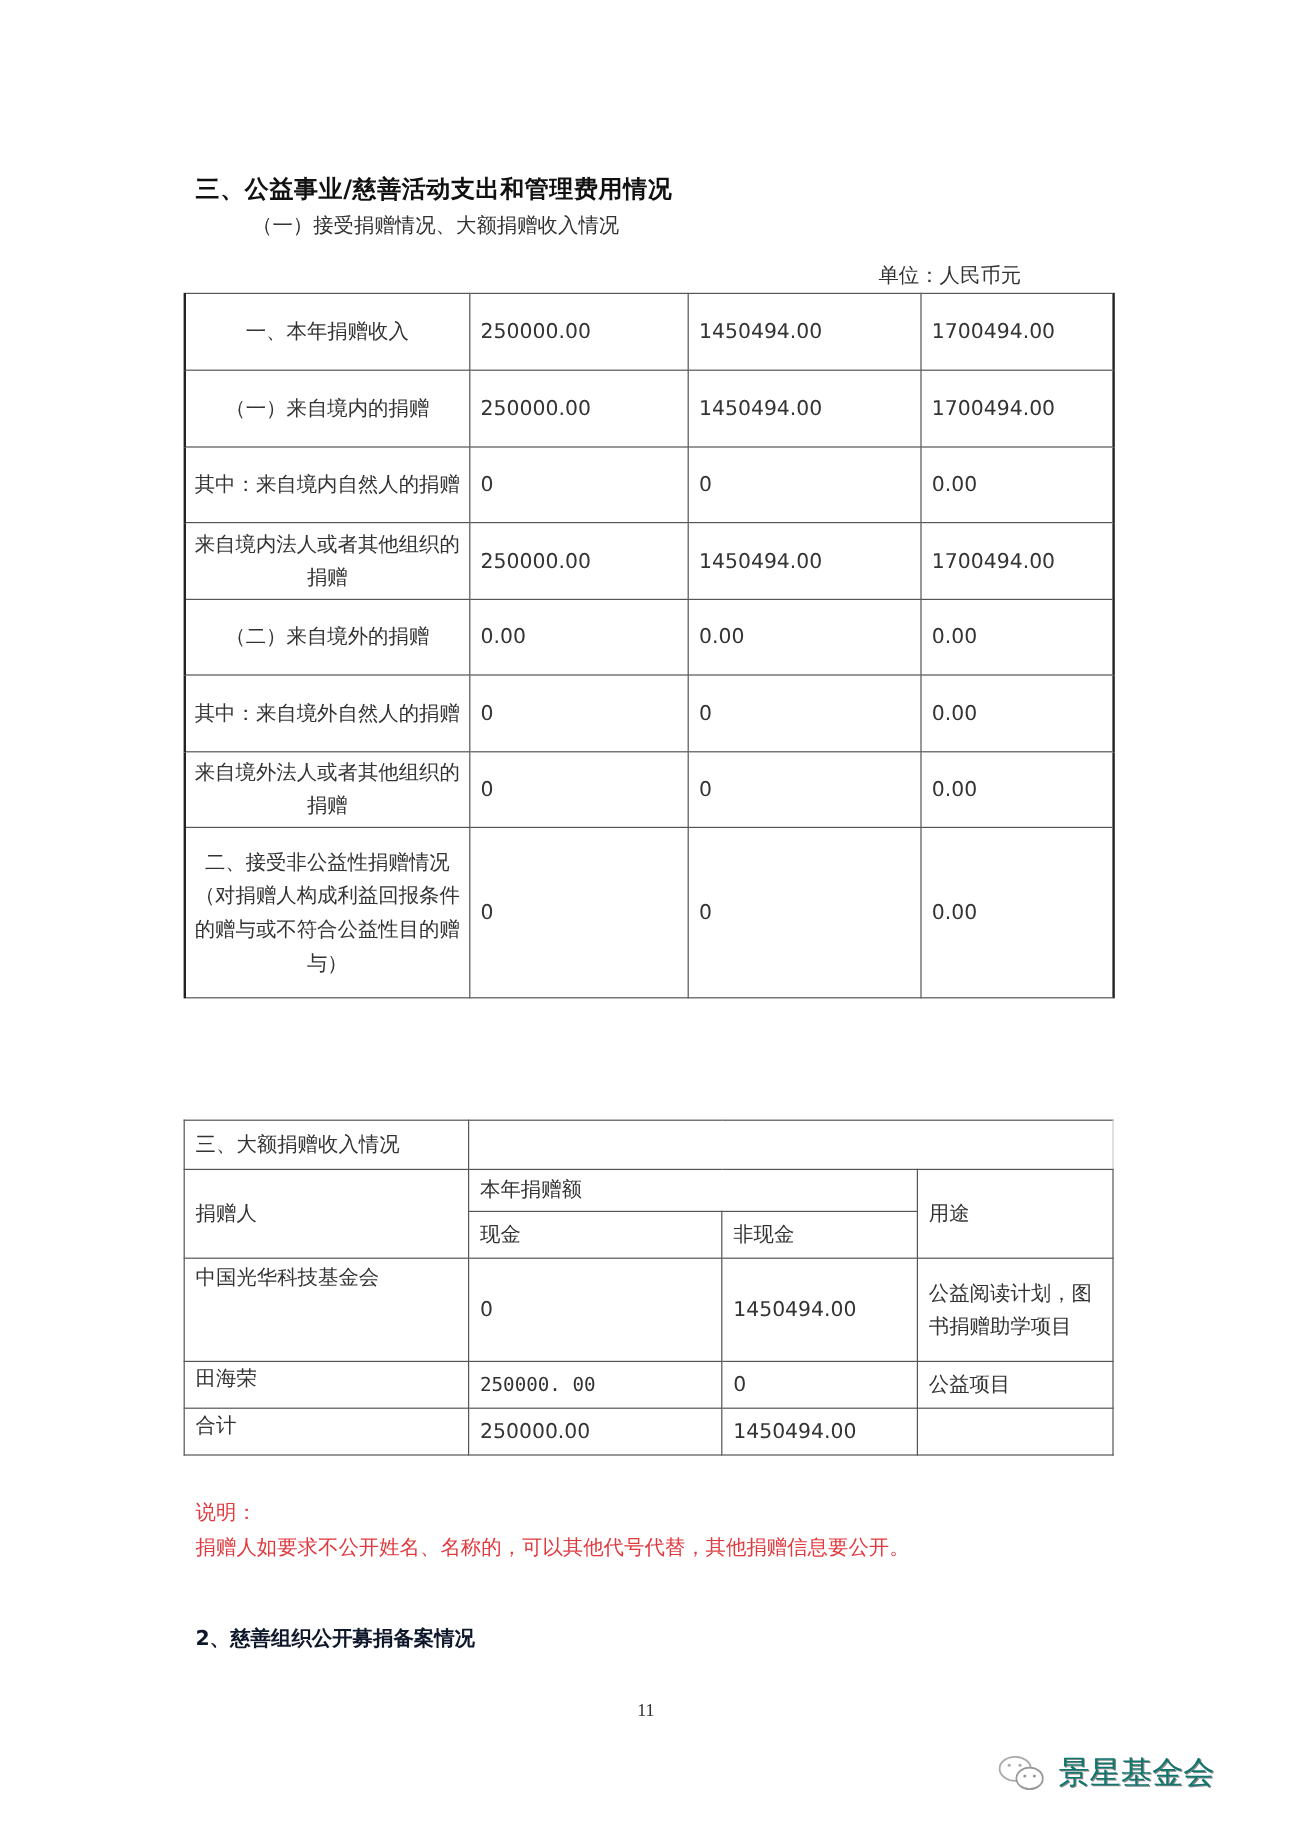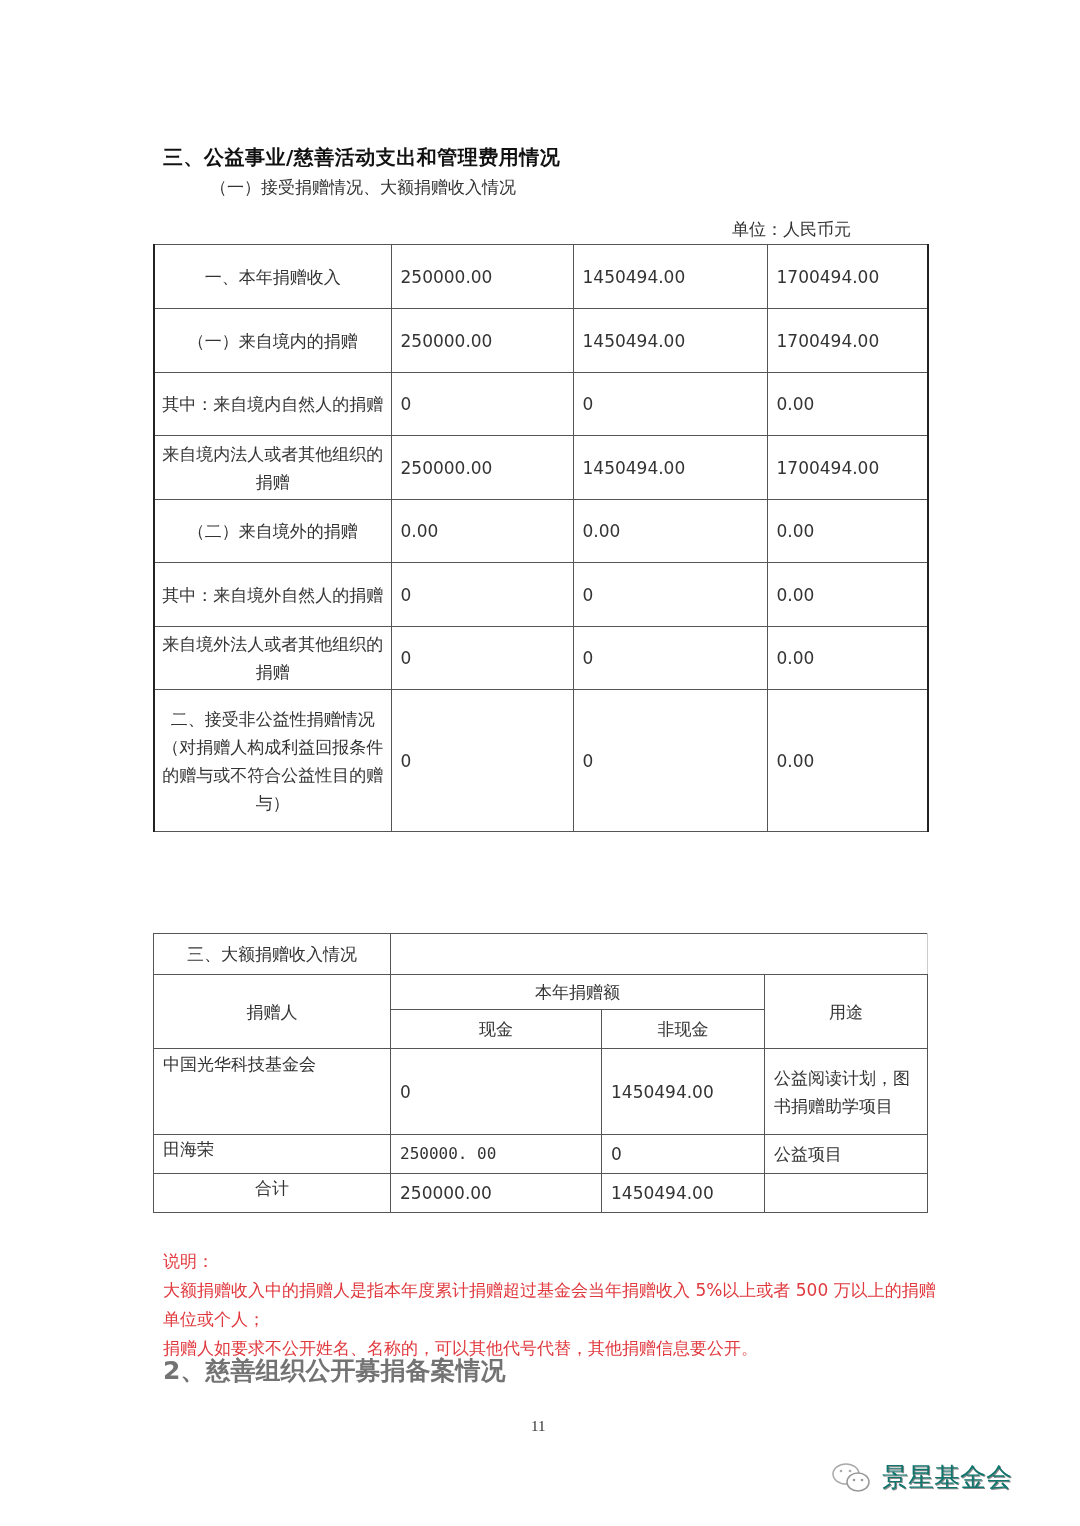--- a/index.html
+++ b/index.html
@@ -36,29 +36,29 @@
     table.t1 .outer-r { border-right: 2px solid #222; }
     table.t2 {
       position: absolute; left: 153px; top: 933px;
       border-collapse: collapse; table-layout: fixed; width: 774px;
     }
     table.t2 td {
       border: 1.5px solid #555;
       font-size: 17px; color: #333; padding: 0 9px; line-height: 28px;
       vertical-align: middle;
     }
-    table.t2 td.c { text-align: center; }
+    table.t2 td.c { text-align: left; }
     .notes {
       position: absolute; left: 163px; top: 1214px; width: 780px;
       font-size: 17px; color: #e0393e; line-height: 29px; margin-top: 33px;
     }
     .notes p { margin: 0; }
     .h3 {
       position: absolute; left: 163px; top: 1354px;
-      font-size: 25px; font-weight: bold; color: #737373;
+      font-size: 17px; font-weight: bold; color: #0f172a;
     }
     .pagenum {
       position: absolute; left: 531px; top: 1418px;
       font-family: "Liberation Serif", serif; font-size: 15px; color: #333;
     }
     .watermark {
       position: absolute; left: 830px; top: 1460px;
       display: flex; align-items: center; gap: 8px;
       color: #0f766e; font-size: 26px;
       text-shadow: 1px 1px 0 #888;
@@ -168,21 +168,20 @@
     <td class="c" style="vertical-align:top;">合计</td>
     <td>250000.00</td>
     <td>1450494.00</td>
     <td></td>
   </tr>
 </tbody>
   </table>
 
 <div class="notes">
   <p>说明：</p>
-  <p>大额捐赠收入中的捐赠人是指本年度累计捐赠超过基金会当年捐赠收入 5%以上或者 500 万以上的捐赠单位或个人；</p>
   <p>捐赠人如要求不公开姓名、名称的，可以其他代号代替，其他捐赠信息要公开。</p>
 </div>
 
 <div class="h3">2、慈善组织公开募捐备案情况</div>
 
 <div class="pagenum">11</div>
 
 <div class="watermark">
   <svg class="wm-icon" viewBox="0 0 44 34">
     <ellipse cx="16" cy="13" rx="13" ry="10" fill="none" stroke="#aaa" stroke-width="1.5"></ellipse>

